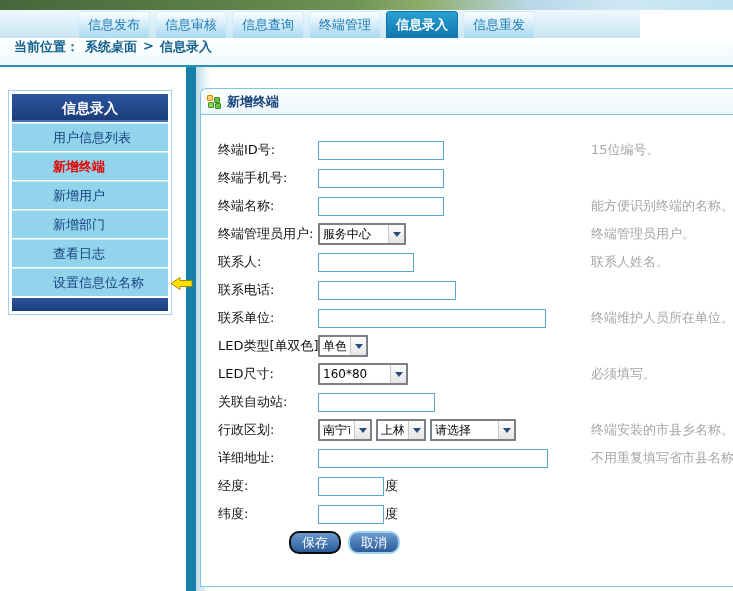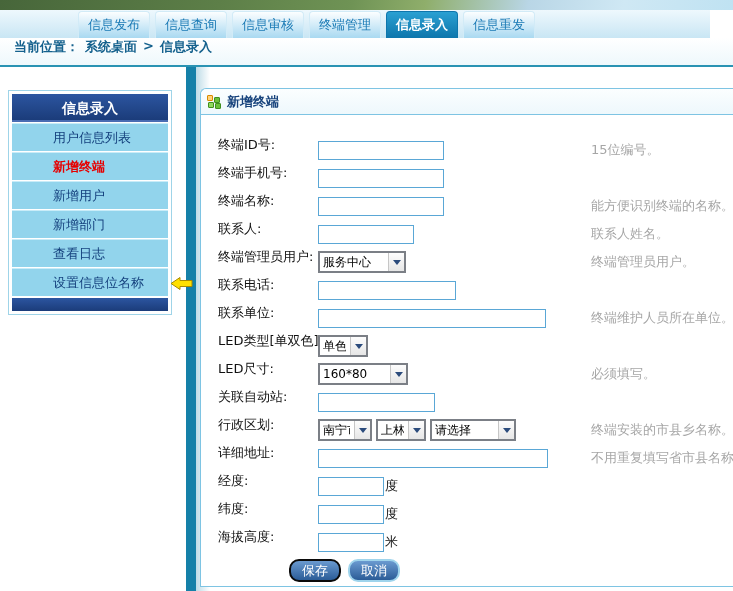--- a/index.html
+++ b/index.html
@@ -9,21 +9,21 @@
     background:#fff; overflow:hidden; position:relative;
     width:733px; height:591px;
   }
   
   .banner {
     position:absolute; left:0; top:0; width:733px; height:10px;
     background:linear-gradient(100deg,#47663a 0%,#5d7f48 30%,#6f9355 48%,#8fae6b 58%,#b9d6e6 72%,#cfe8f4 85%,#bfe2f2 100%);
   }
   
   .tabbar {
-    position:absolute; left:0; top:10px; width:710px; height:28px;
+    position:absolute; left:0; top:10px; width:640px; height:28px;
     background:linear-gradient(#eef8fd,#c9e6f4);
   }
   .tabs { position:absolute; left:78px; bottom:0; display:flex; }
   .tab {
     height:27px; line-height:26px; padding:0 9px; margin-right:5px;
     font-size:13px; color:#1a7ab5; cursor:pointer;
     background:linear-gradient(#fcfeff,#a9d9f1);
     border:1px solid #d2ebf7; border-bottom:none;
     border-radius:4px 4px 0 0; white-space:nowrap;
   }
@@ -90,21 +90,21 @@
   }
   .grid-icon { width:14px; height:14px; position:relative; margin-right:6px; }
   .grid-icon i { position:absolute; width:6px; height:6px; border-radius:1px; }
   .grid-icon .sq1 { left:0; top:0; background:#ffd27a; border:1px solid #d98900; }
   .grid-icon .sq2 { left:7px; top:2px; background:#6abf3a; border:1px solid #3f8f1f; }
   .grid-icon .sq3 { left:1px; top:7px; background:#8ed95e; border:1px solid #3f8f1f; }
   .grid-icon .sq4 { left:8px; top:8px; background:#6abf3a; border:1px solid #3f8f1f; }
   .panel-title { font-size:13px; font-weight:bold; color:#17437c; }
   
   .form { padding:21px 0 0 17px; }
-  .row { position:relative; height:28px; display:flex; }
+  .row { position:relative; height:28px; display:flex; align-items:center; }
   .row-label { width:100px; font-size:13px; color:#111; white-space:nowrap; flex:none; }
   .row-field { display:flex; align-items:center; flex:none; }
   .row-hint {
     position:absolute; left:373px; top:50%; transform:translateY(-50%);
     font-size:13px; color:#a6a6a6; white-space:nowrap;
   }
   .unit { font-size:13px; color:#111; margin-left:1px; }
   input[type=text] {
     height:19px; border:1px solid #5aa7d6; background:#fff;
     font-size:12px; padding:0 3px; outline:none;
@@ -137,22 +137,22 @@
   .btn-cancel { border:2px solid #9fd4ec; }
 </style>
 </head>
 <body>
 
 <div class="banner"></div>
 
 <div class="tabbar">
   <div class="tabs" id="tabs">
       <div class="tab">信息发布</div>
+      <div class="tab">信息审核</div>
       <div class="tab">信息查询</div>
-      <div class="tab">信息审核</div>
       <div class="tab">终端管理</div>
       <div class="tab active">信息录入</div>
       <div class="tab">信息重发</div>
     </div>
 </div>
 
 <div class="breadcrumb">
   <span>当前位置：</span>
   <span>系统桌面</span>
   <span>&gt;</span>
@@ -205,32 +205,32 @@
         </span>
       </div>
       <div class="row">
         <span class="row-label">终端名称:</span>
         <span class="row-field">
           <input type="text" style="width: 126px;">
         </span>
         <span class="row-hint">能方便识别终端的名称。</span>
       </div>
       <div class="row">
+        <span class="row-label">终端管理员用户:</span>
+        <span class="row-field">
+          <span class="selwrap" style="width: 88px;"><select><option>服务中心</option></select><span class="arrowbox"></span></span>
+        </span>
+        <span class="row-hint">终端管理员用户。</span>
+      </div>
+      <div class="row">
         <span class="row-label">联系人:</span>
         <span class="row-field">
           <input type="text" style="width: 96px;">
         </span>
         <span class="row-hint">联系人姓名。</span>
-      </div>
-      <div class="row">
-        <span class="row-label">终端管理员用户:</span>
-        <span class="row-field">
-          <span class="selwrap" style="width: 88px;"><select><option>服务中心</option></select><span class="arrowbox"></span></span>
-        </span>
-        <span class="row-hint">终端管理员用户。</span>
       </div>
       <div class="row">
         <span class="row-label">联系电话:</span>
         <span class="row-field">
           <input type="text" style="width: 138px;">
         </span>
       </div>
       <div class="row">
         <span class="row-label">联系单位:</span>
         <span class="row-field">
@@ -280,25 +280,18 @@
           <span class="unit">度</span>
         </span>
       </div>
       <div class="row">
         <span class="row-label">纬度:</span>
         <span class="row-field">
           <input type="text" style="width: 66px;">
           <span class="unit">度</span>
         </span>
       </div>
-      <div class="row">
-        <span class="row-label">海拔高度:</span>
-        <span class="row-field">
-          <input type="text" style="width: 66px;">
-          <span class="unit">米</span>
-        </span>
-      </div>
       <div class="btn-row">
         <button class="btn btn-save">保存</button>
         <button class="btn btn-cancel">取消</button>
       </div>
     </div>
 </div>
 
 </body></html>

